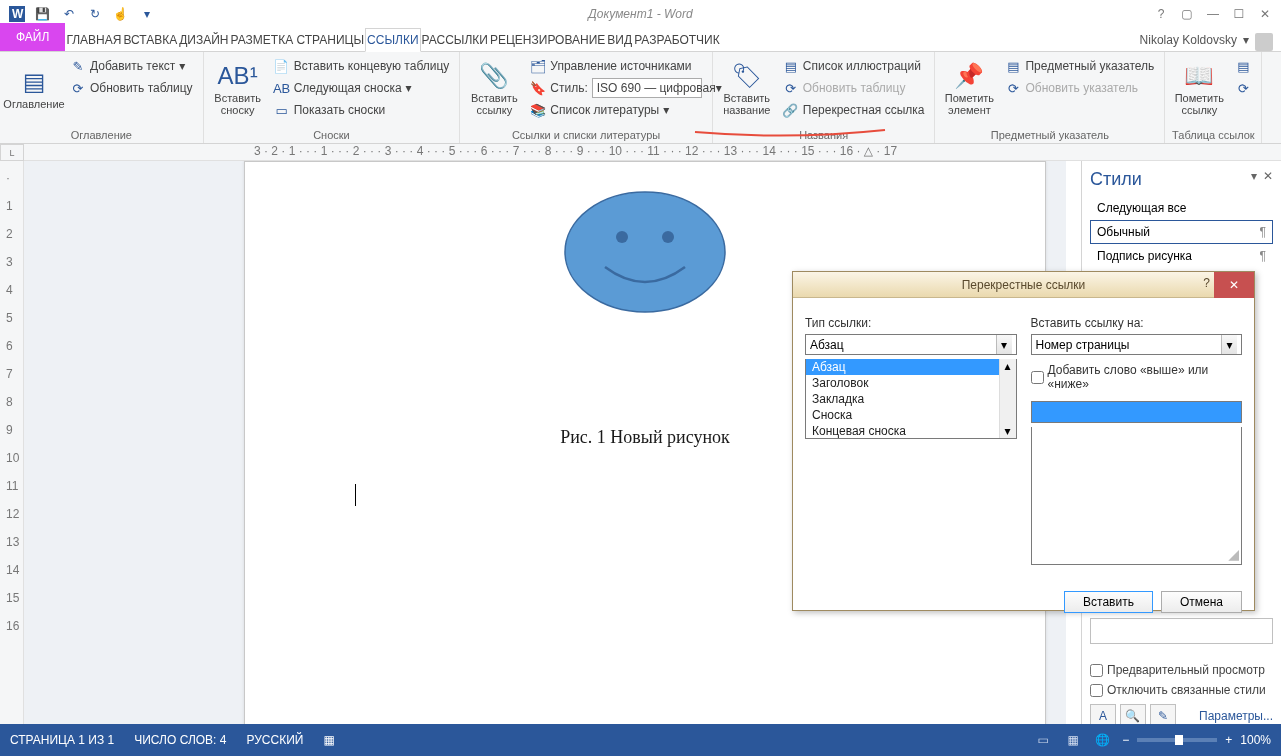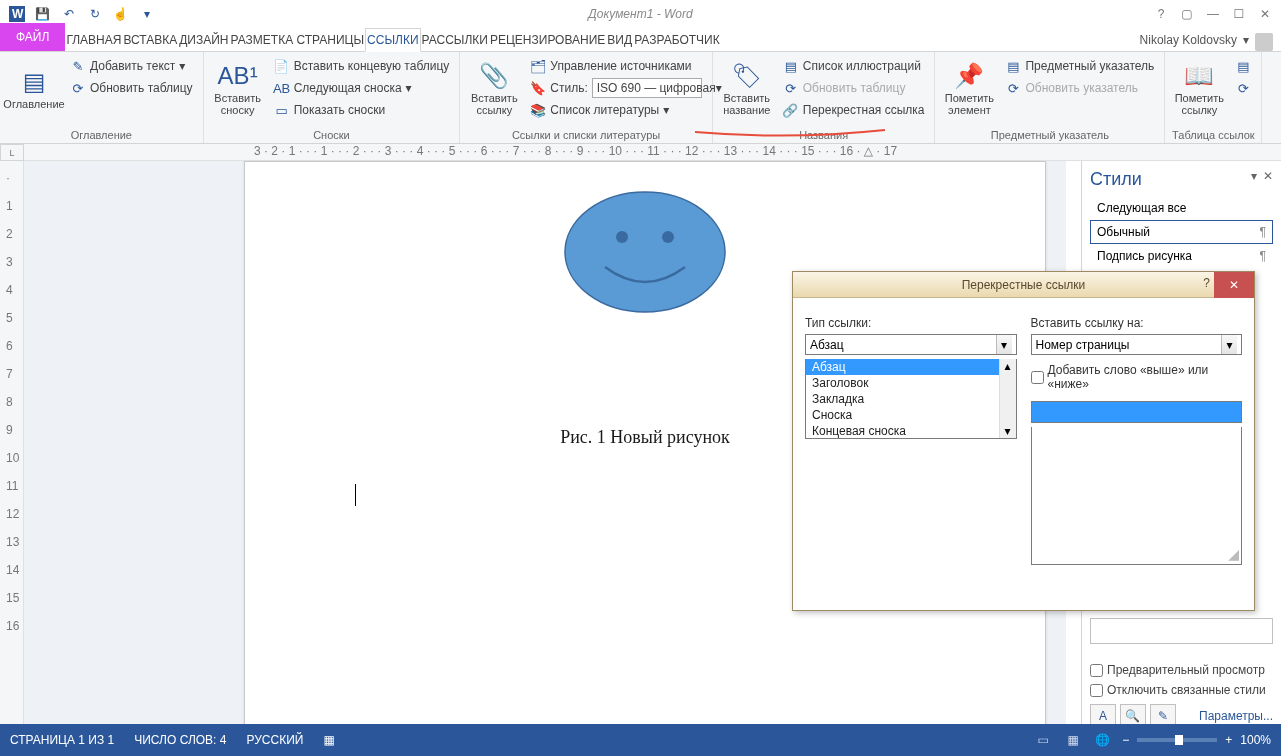--- a/index.html
+++ b/index.html
@@ -391,20 +391,24 @@
             <input type="checkbox" style="">
             <span>Добавить слово «выше» или «ниже»</span>
           </label>
         <div class="dlg-sel"></div>
         <div class="dlg-listbox">
             <span class="sb">◢</span>
           </div>
       </div>
     </div>
   </div>
+  <div class="dlg-buttons">
+    <button class="dlg-btn primary">Вставить</button>
+    <button class="dlg-btn">Отмена</button>
+  </div>
 </div>
 
 <div class="statusbar">
   <div class="seg">СТРАНИЦА 1 ИЗ 1</div>
   <div class="seg">ЧИСЛО СЛОВ: 4</div>
   <div class="seg">РУССКИЙ</div>
   <div class="seg">▦</div>
   <div class="right">
     <div class="viewbtn">▭</div>
     <div class="viewbtn">▦</div>

